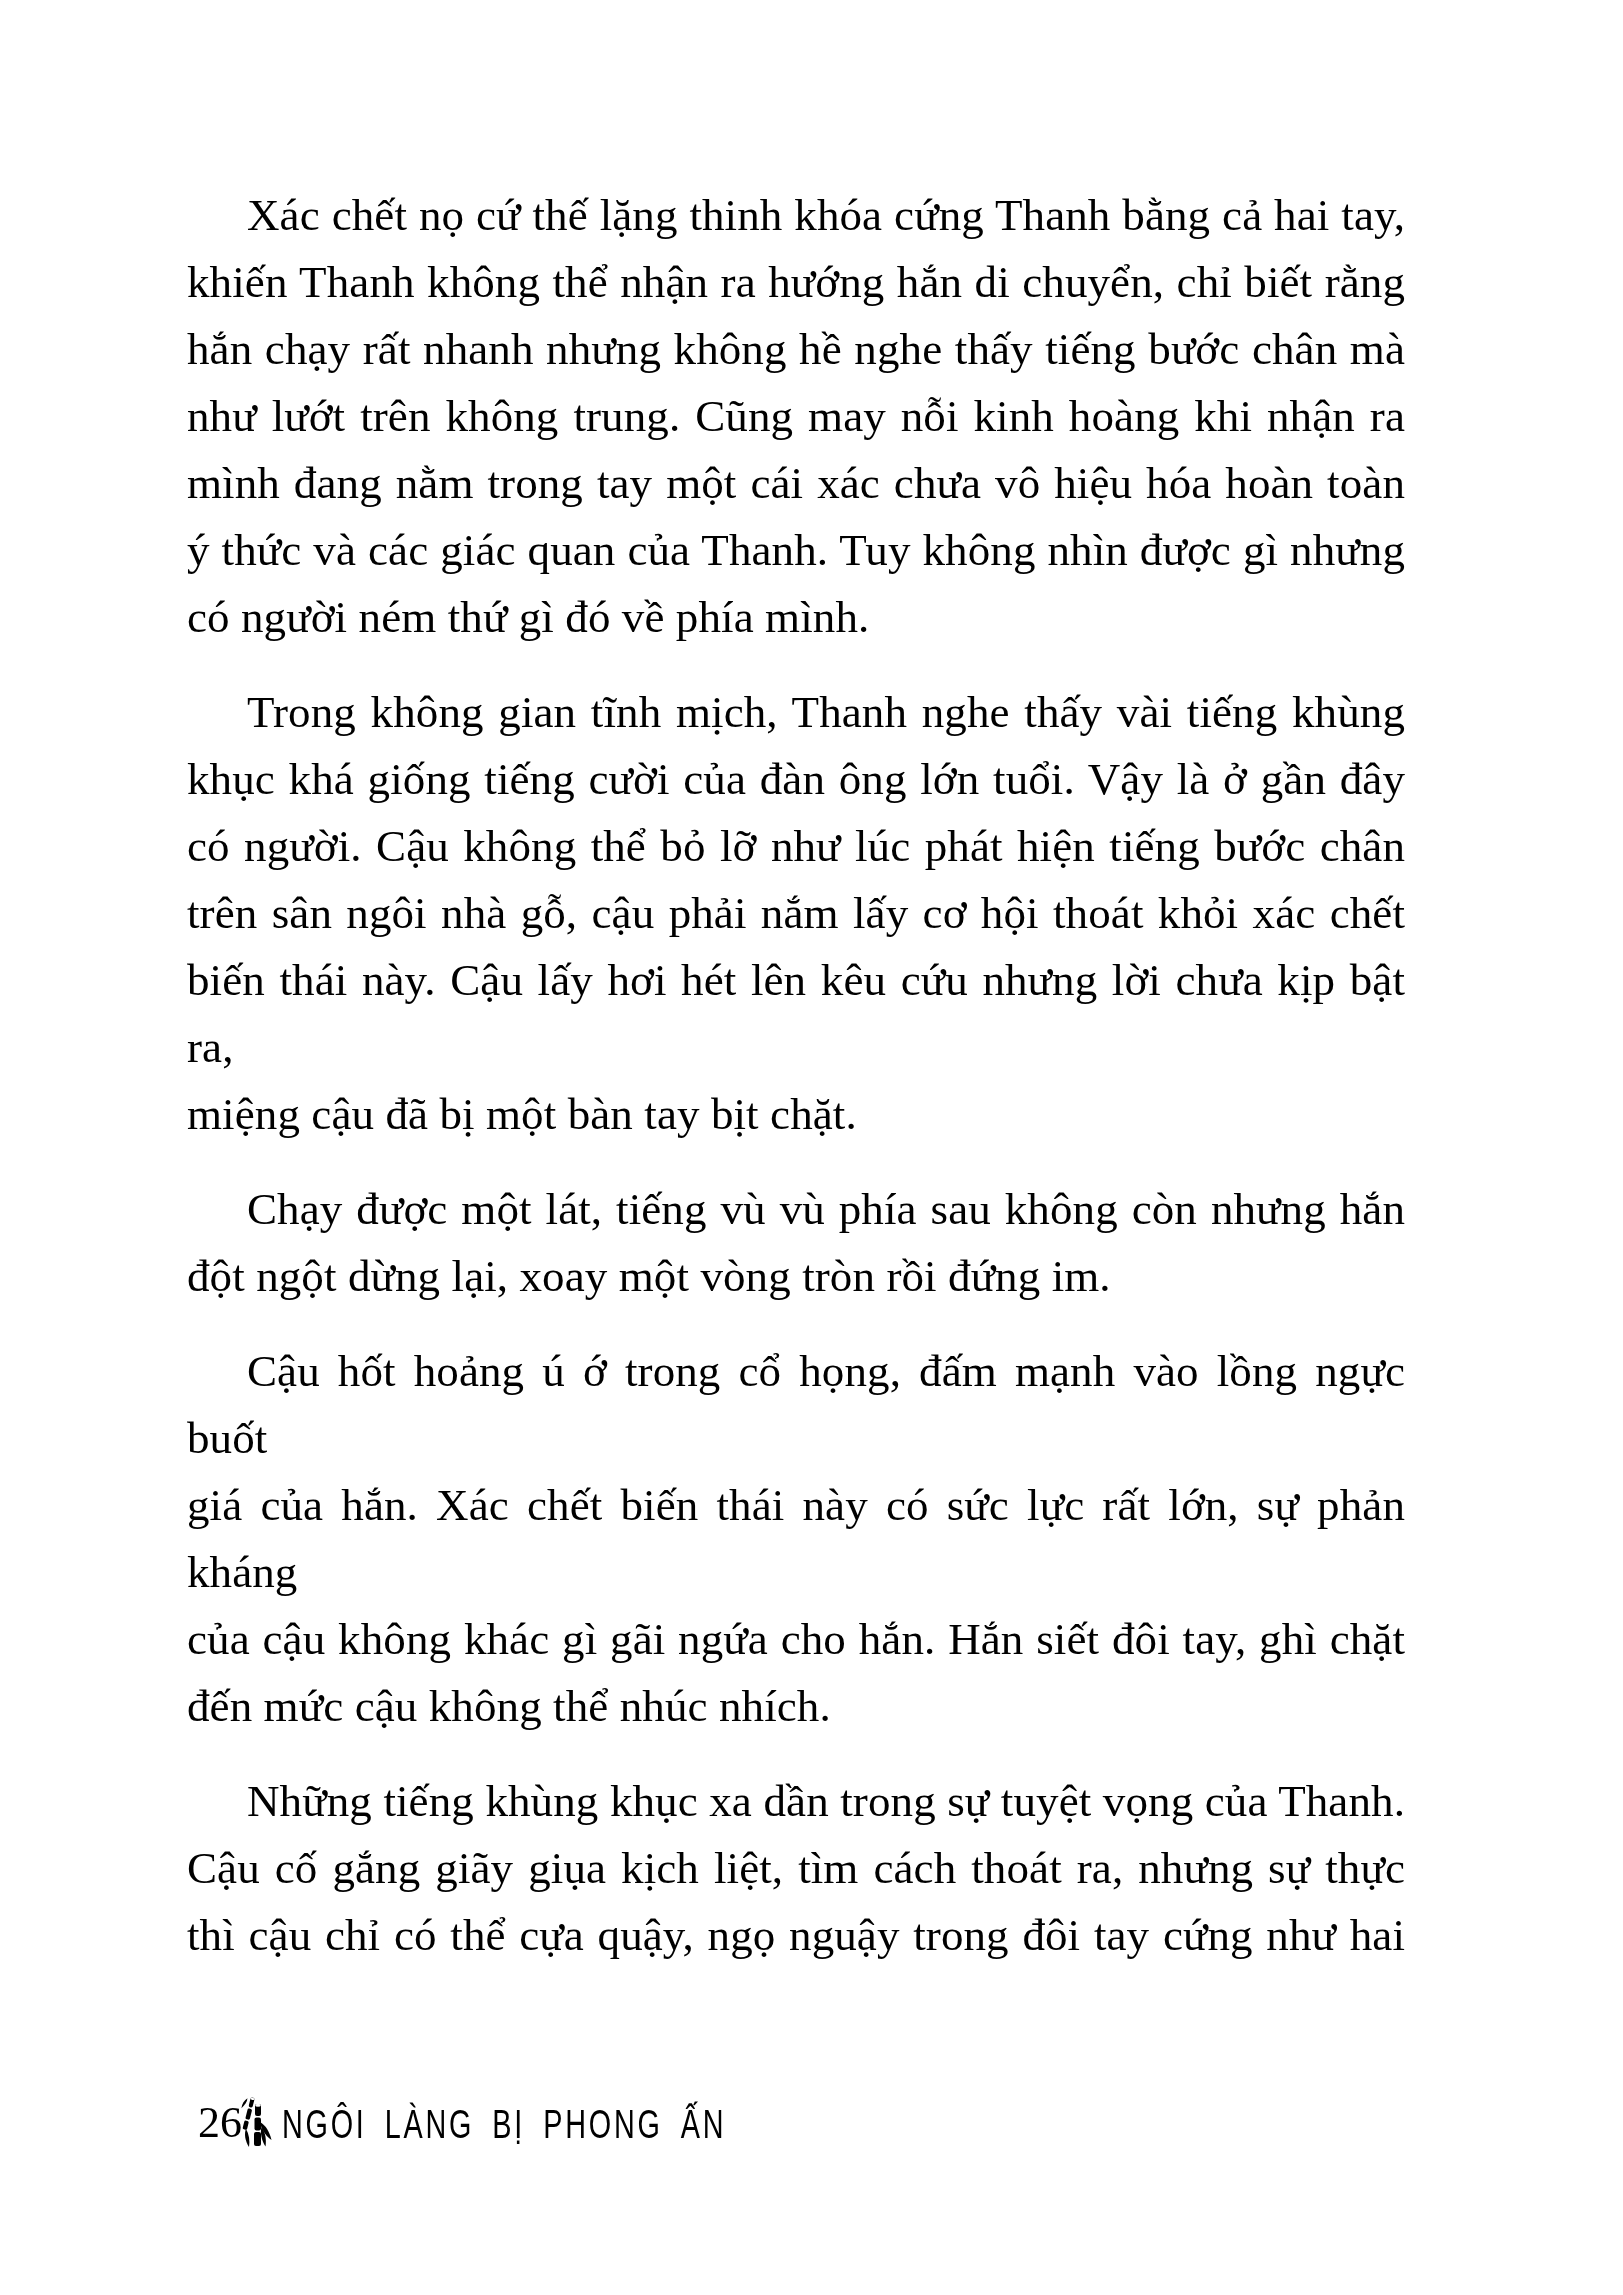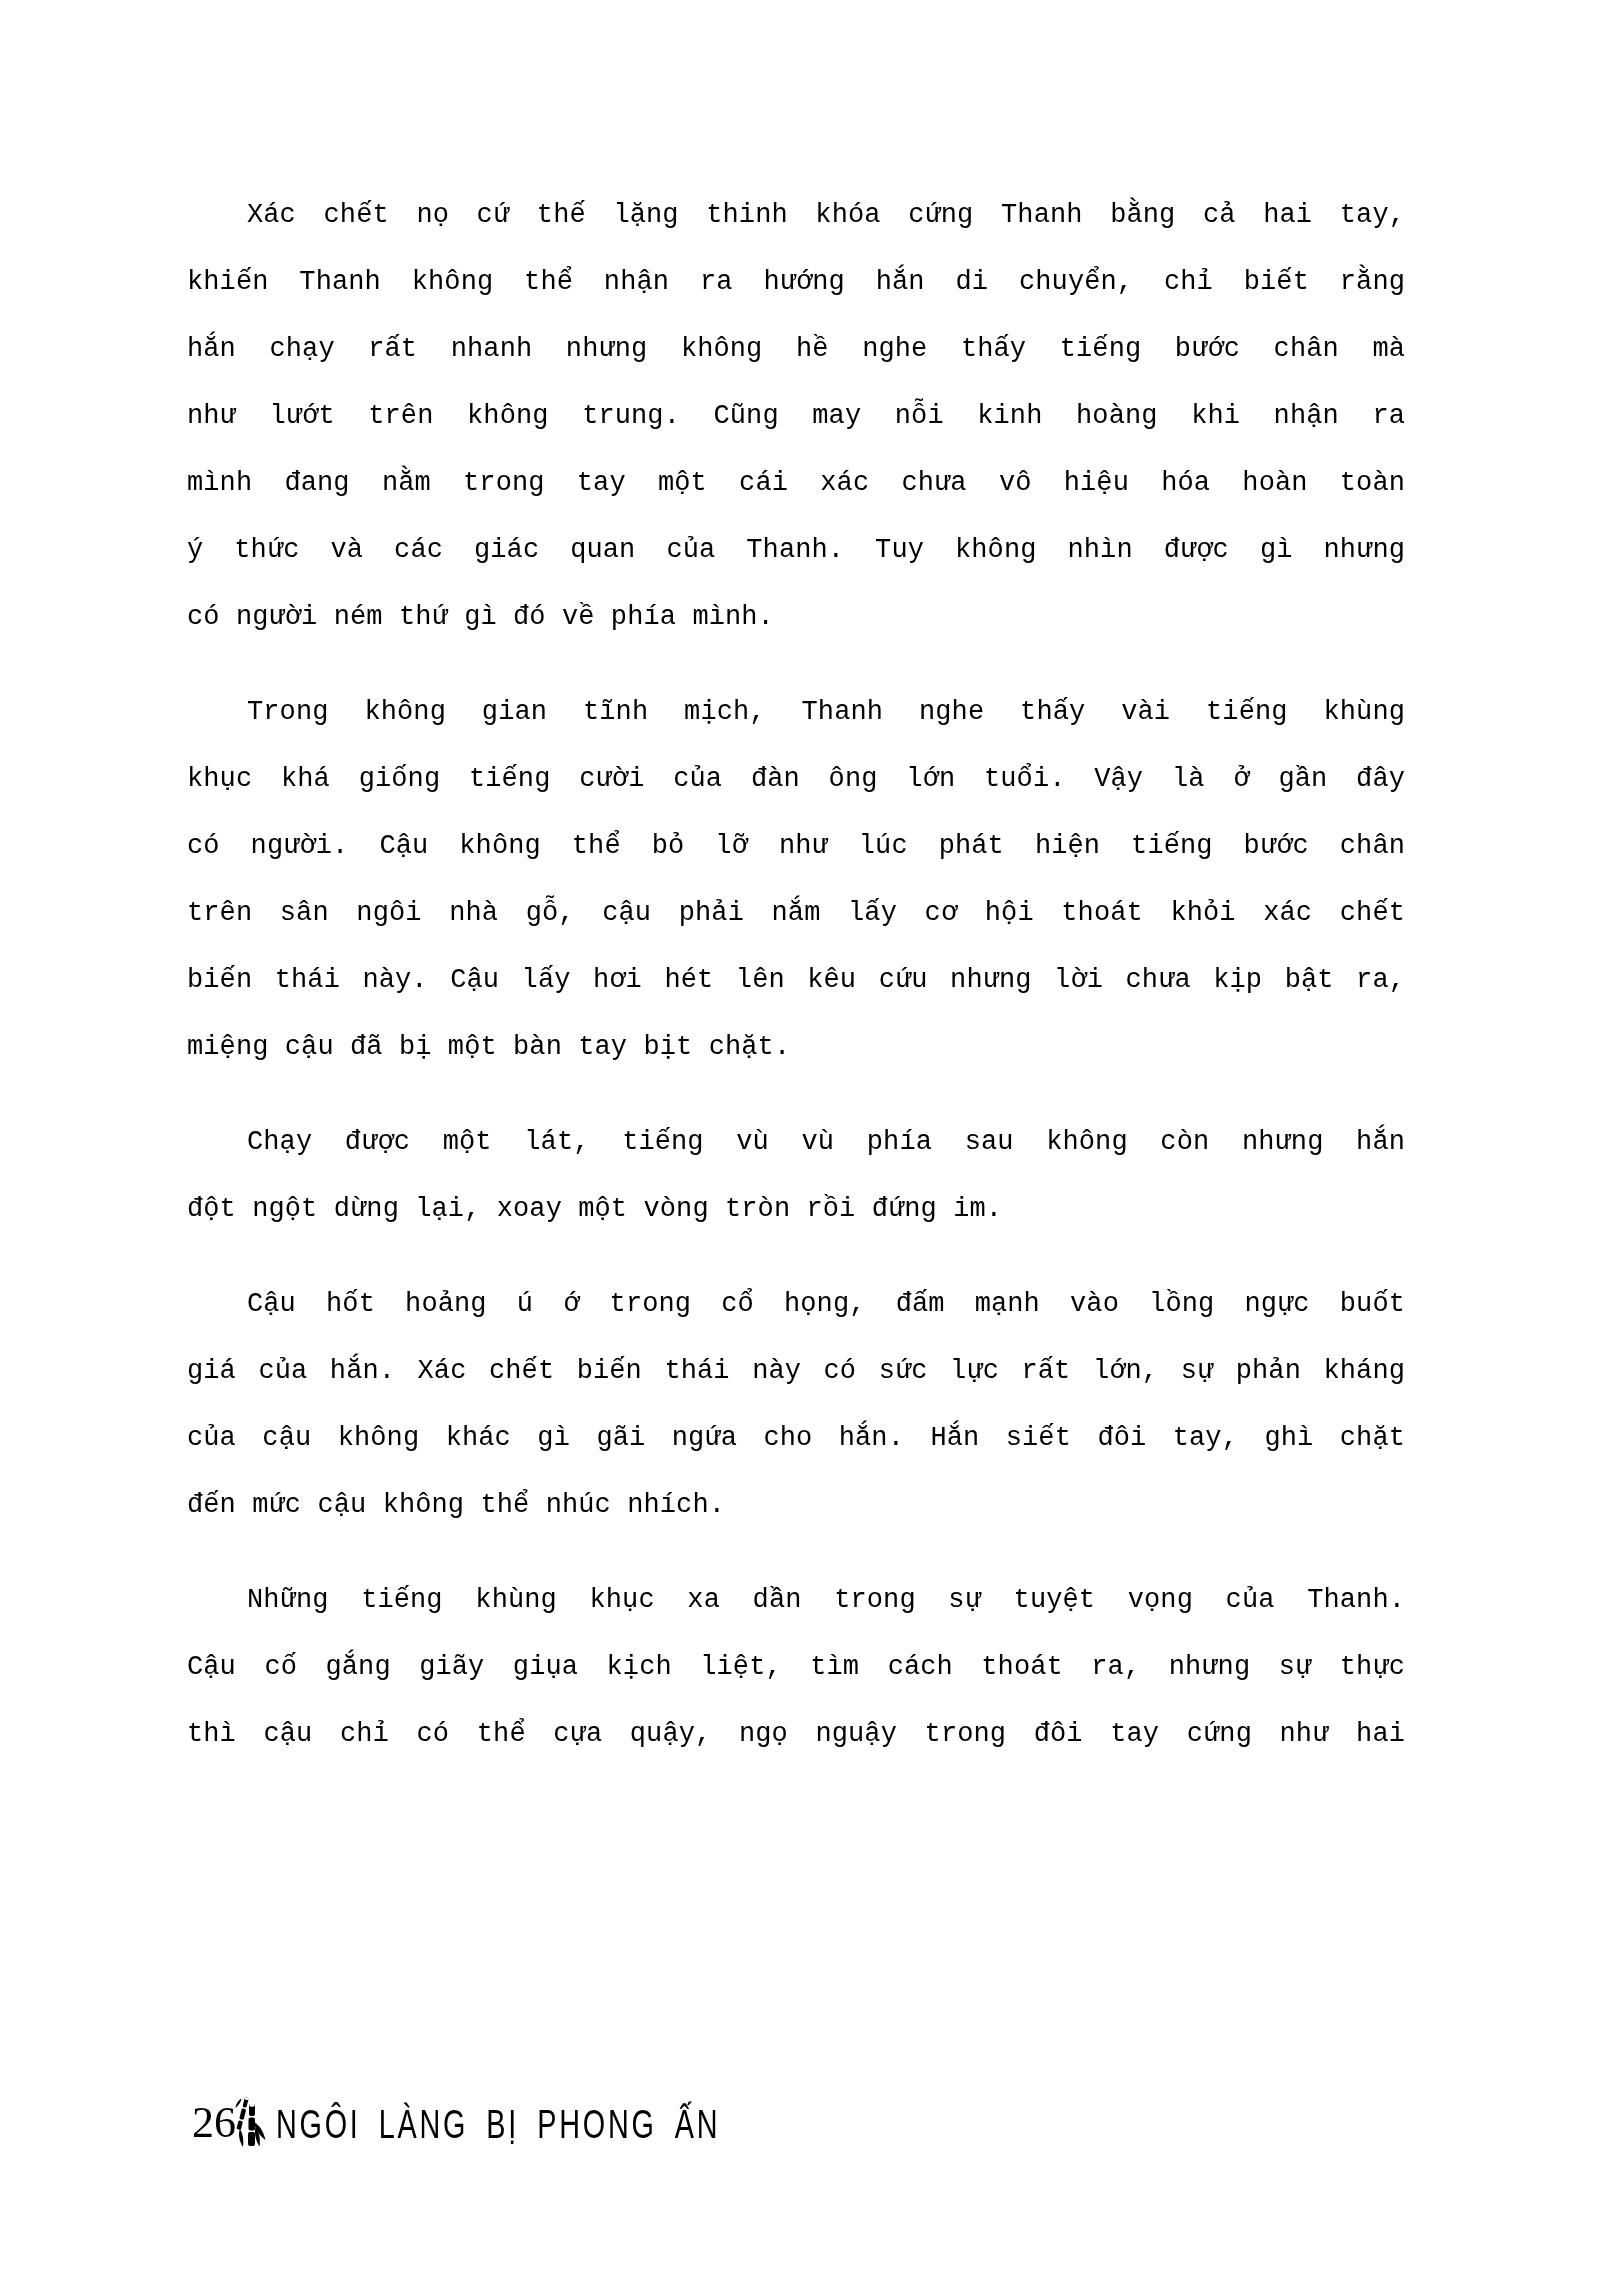--- a/index.html
+++ b/index.html
@@ -22,36 +22,35 @@
     top: 182px;
     width: 1218px;
   }
   .para {
     margin: 0 0 28px 0;
   }
   .para:last-child {
     margin-bottom: 0;
   }
   .line {
-    font-size: 27px;
+    font-size: 45px;
     line-height: 67px;
     text-align: justify;
     text-align-last: justify;
     letter-spacing: 0.1px;
-    font-family: Liberation Mono, monospace;
   }
   .line.first {
     text-indent: 60px;
   }
   .line.last {
     text-align-last: left;
   }
   .footer {
     position: absolute;
-    left: 190px;
+    left: 196px;
     top: 2094px;
     width: 758px;
     height: 56px;
   }
   .page-number {
     position: absolute;
     left: 1.9px;
     bottom: 4.7px;
     font-size: 44px;
     line-height: 1;

